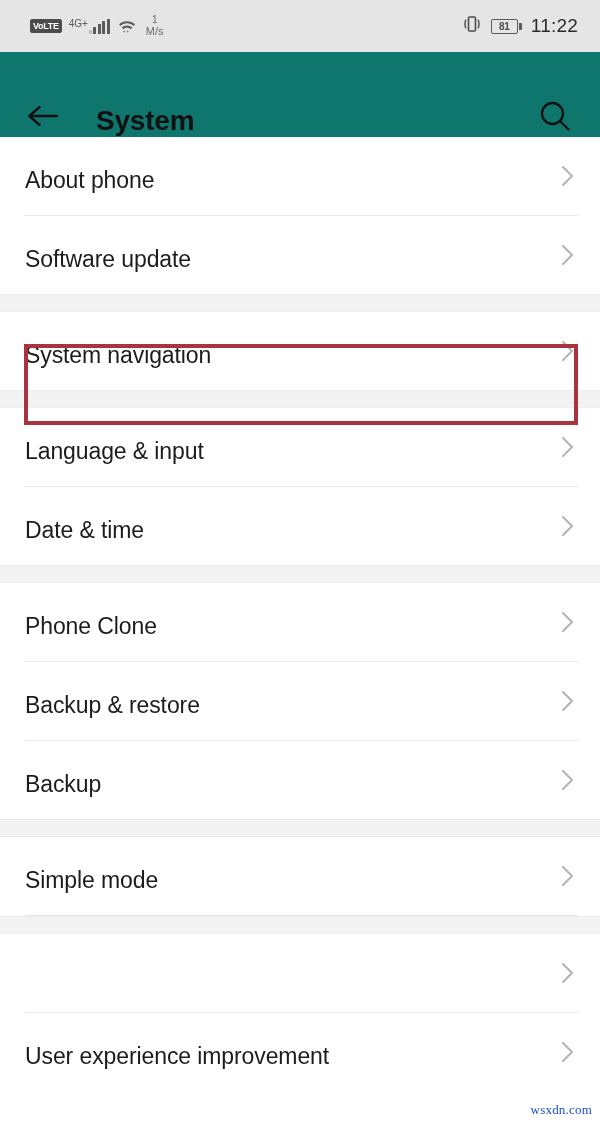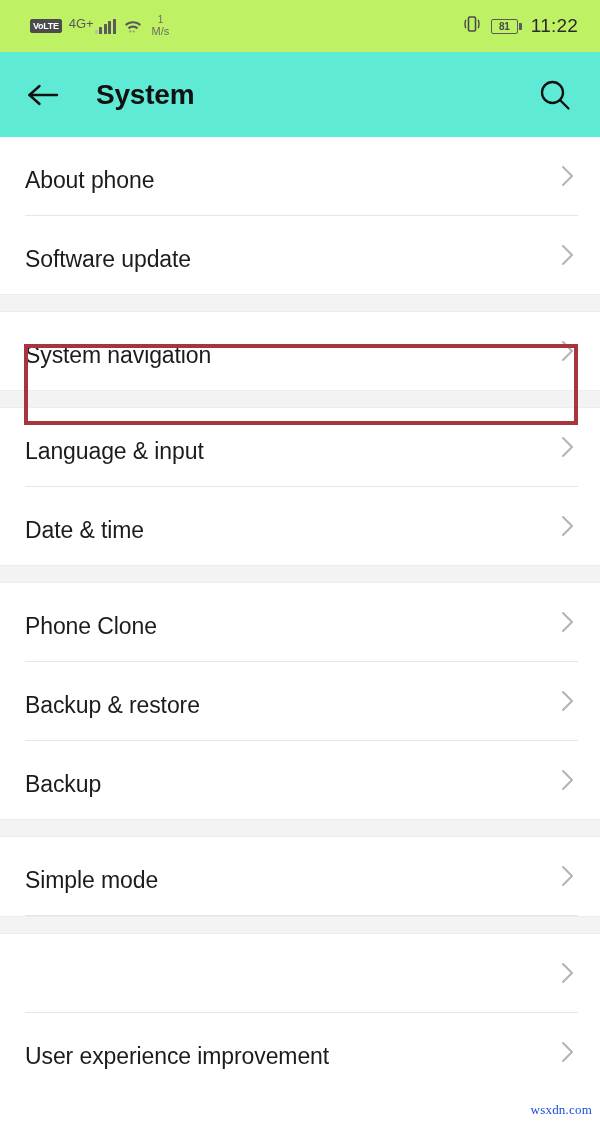--- a/index.html
+++ b/index.html
@@ -18,21 +18,21 @@
     height: 1126px;
     background: #ffffff;
     display: flex;
     flex-direction: column;
   }
 
   
   .status-bar {
     height: 52px;
     flex: 0 0 52px;
-    background: #bef264;
+    background: #e5e5e5;
     display: flex;
     align-items: center;
     justify-content: space-between;
     padding: 0 22px 0 30px;
   }
   .status-left {
     display: flex;
     align-items: center;
     gap: 7px;
   }
@@ -50,21 +50,21 @@
     height: 14px;
     display: flex;
     align-items: center;
   }
   .net-group {
     display: flex;
     align-items: flex-end;
     gap: 1px;
   }
   .net-label {
-    font-size: 13px;
+    font-size: 10px;
     color: #5a5a5a;
     line-height: 10px;
     margin-bottom: 5px;
   }
   .bars {
     display: flex;
     align-items: flex-end;
     gap: 1.5px;
     height: 15px;
   }
@@ -125,23 +125,23 @@
   .clock {
     font-size: 19px;
     color: #2b2b2b;
     letter-spacing: 0.2px;
   }
 
   
   .app-bar {
     height: 85px;
     flex: 0 0 85px;
-    background: #5eead4;
-    display: flex;
-    align-items: center;
+    background: #0f766e;
+    display: flex;
+    align-items: flex-end;
     padding: 0 24px 0 26px;
   }
   .back-btn {
     width: 42px;
     height: 42px;
     display: flex;
     align-items: center;
     justify-content: flex-start;
     cursor: pointer;
   }

